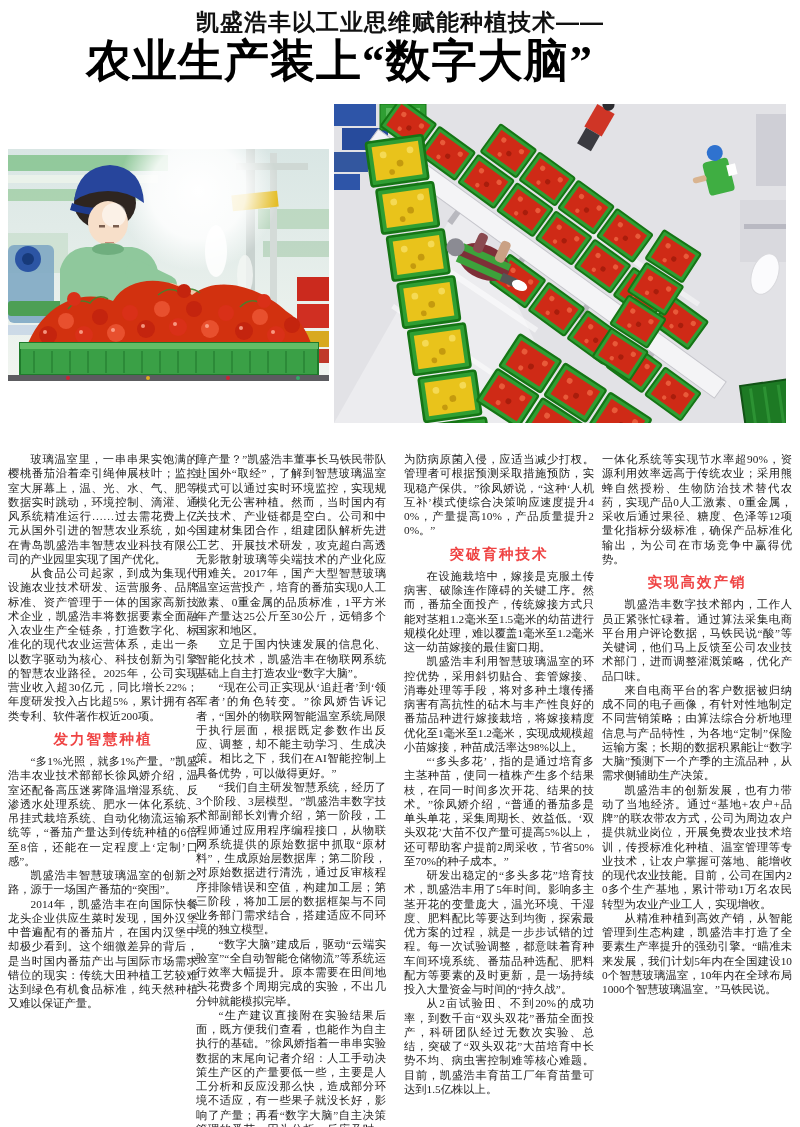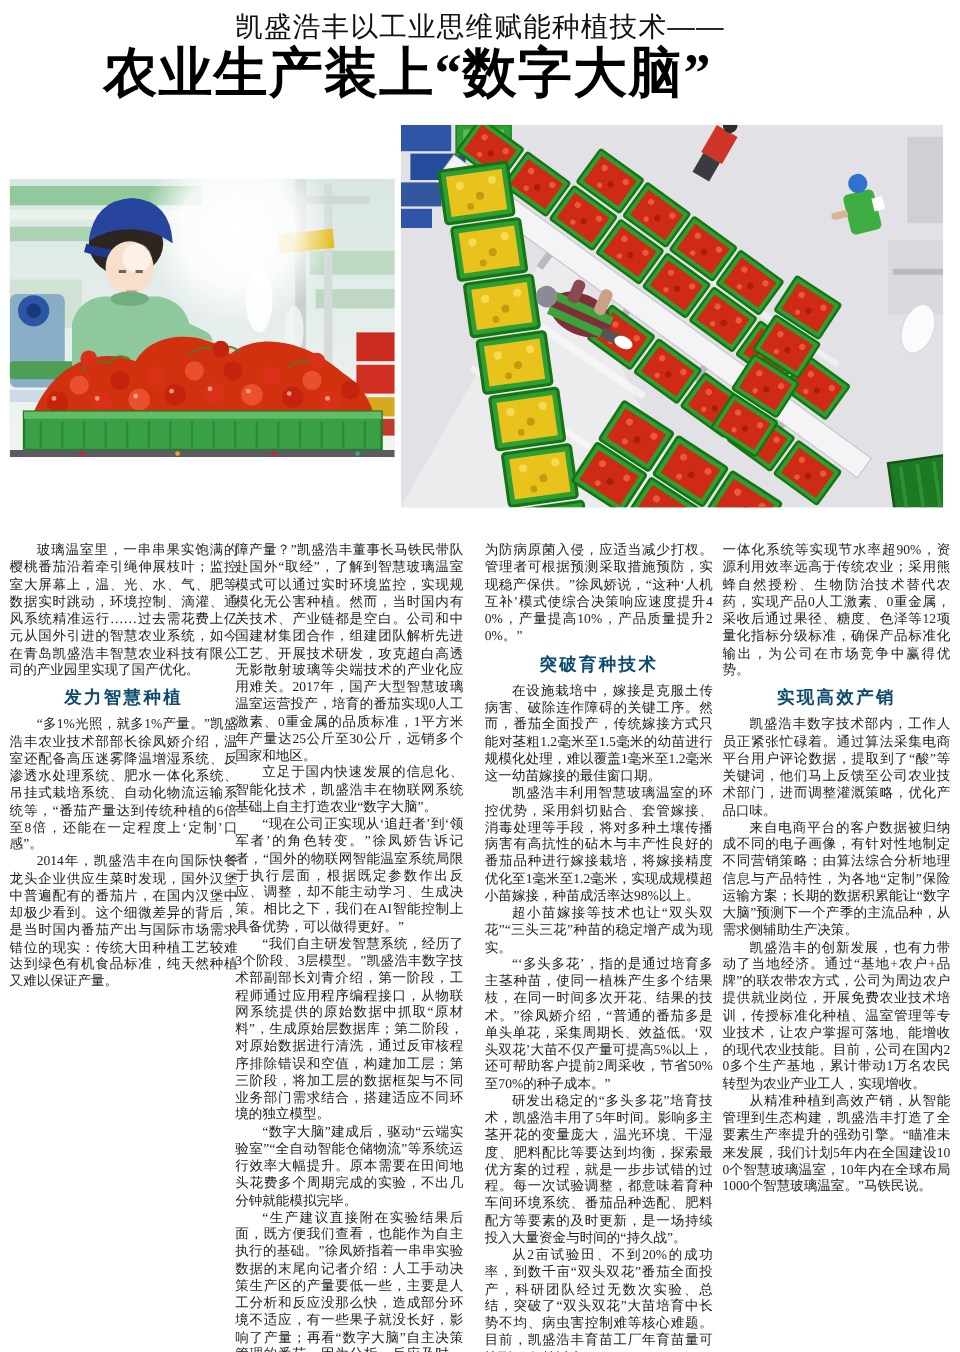--- a/index.html
+++ b/index.html
@@ -1,36 +1,36 @@
 <!DOCTYPE html>
 <html><head>
 <meta charset="utf-8">
 <style>
   html,body{margin:0;padding:0;}
   body{width:800px;height:1127px;position:relative;background:#fff;overflow:hidden;
        font-family:"Liberation Serif","DejaVu Serif",serif;color:#1b1b1b;}
   .kicker{position:absolute;top:7px;left:0;width:800px;text-align:center;
        font-family:"Liberation Sans","DejaVu Sans",sans-serif;
-       font-size:23px;font-weight:400;letter-spacing:1px;color:#111;}
+       font-size:23px;font-weight:700;letter-spacing:1px;color:#111;}
   .title{position:absolute;top:31px;left:0;width:679px;text-align:center;
        font-size:45px;font-weight:900;letter-spacing:1px;color:#000;
        font-family:"Liberation Serif","DejaVu Serif",serif;}
   .photo{position:absolute;overflow:hidden;background:#eee;}
   #photoL{left:8px;top:149px;width:321px;height:232px;}
   #photoR{left:334px;top:104px;width:452px;height:319px;}
   .photo svg{display:block;width:100%;height:100%;}
   .col{position:absolute;top:452px;width:190px;height:675px;overflow:hidden;
        font-size:11.3px;line-height:14.25px;text-align:justify;text-justify:inter-ideograph;
        word-break:break-all;color:#1c1c1c;}
   #col1{left:8px;} #col2{left:196px;} #col3{left:404px;} #col4{left:602px;}
   .para{margin:0;text-indent:2em;}
   .para.cont{text-indent:0;}
   .sub{margin:9px 0 8px;text-align:center;text-indent:0;
        font-family:"Liberation Sans","DejaVu Sans",sans-serif;
-       font-size:14.5px;font-weight:700;letter-spacing:2px;color:#0c4a6e;}
+       font-size:14.5px;font-weight:700;letter-spacing:2px;color:#ef4444;}
 </style>
 </head>
 <body>
 
 <div>
 
   <div class="kicker">凯盛浩丰以工业思维赋能种植技术——</div>
   <div class="title">农业生产装上“数字大脑”</div>
 
   <div id="photoL" class="photo">
@@ -270,44 +270,45 @@
         <rect width="60" height="50" fill="#1d7a24" stroke="#125316" stroke-width="2"></rect>
         <line x1="10" y1="4" x2="10" y2="46" stroke="#2c9233" stroke-width="3"></line>
         <line x1="24" y1="4" x2="24" y2="46" stroke="#2c9233" stroke-width="3"></line>
         <line x1="38" y1="4" x2="38" y2="46" stroke="#2c9233" stroke-width="3"></line>
       </g>
     </svg>
   </div>
 
   <div id="col1" class="col">
       <p class="para">玻璃温室里，一串串果实饱满的樱桃番茄沿着牵引绳伸展枝叶；监控室大屏幕上，温、光、水、气、肥等数据实时跳动，环境控制、滴灌、通风系统精准运行……过去需花费上亿元从国外引进的智慧农业系统，如今在青岛凯盛浩丰智慧农业科技有限公司的产业园里实现了国产优化。</p>
+      <p class="para">从食品公司起家，到成为集现代设施农业技术研发、运营服务、品牌标准、资产管理于一体的国家高新技术企业，凯盛浩丰将数据要素全面融入农业生产全链条，打造数字化、标准化的现代农业运营体系，走出一条以数字驱动为核心、科技创新为引擎的智慧农业路径。2025年，公司实现营业收入超30亿元，同比增长22%；年度研发投入占比超5%，累计拥有各类专利、软件著作权近200项。</p>
       <h2 class="sub">发力智慧种植</h2>
       <p class="para">“多1%光照，就多1%产量。”凯盛浩丰农业技术部部长徐凤娇介绍，温室还配备高压迷雾降温增湿系统、反渗透水处理系统、肥水一体化系统、吊挂式栽培系统、自动化物流运输系统等，“番茄产量达到传统种植的6倍至8倍，还能在一定程度上‘定制’口感”。</p>
+      <p class="para">凯盛浩丰智慧玻璃温室的创新之路，源于一场国产番茄的“突围”。</p>
       <p class="para">2014年，凯盛浩丰在向国际快餐龙头企业供应生菜时发现，国外汉堡中普遍配有的番茄片，在国内汉堡中却极少看到。这个细微差异的背后，是当时国内番茄产出与国际市场需求错位的现实：传统大田种植工艺较难达到绿色有机食品标准，纯天然种植又难以保证产量。</p>
     </div>
   <div id="col2" class="col">
       <p class="para cont">障产量？”凯盛浩丰董事长马铁民带队赴国外“取经”，了解到智慧玻璃温室模式可以通过实时环境监控，实现规模化无公害种植。然而，当时国内有关技术、产业链都是空白。公司和中国建材集团合作，组建团队解析先进工艺、开展技术研发，攻克超白高透无影散射玻璃等尖端技术的产业化应用难关。2017年，国产大型智慧玻璃温室运营投产，培育的番茄实现0人工激素、0重金属的品质标准，1平方米年产量达25公斤至30公斤，远销多个国家和地区。</p>
       <p class="para">立足于国内快速发展的信息化、智能化技术，凯盛浩丰在物联网系统基础上自主打造农业“数字大脑”。</p>
       <p class="para">“现在公司正实现从‘追赶者’到‘领军者’的角色转变。”徐凤娇告诉记者，“国外的物联网智能温室系统局限于执行层面，根据既定参数作出反应、调整，却不能主动学习、生成决策。相比之下，我们在AI智能控制上具备优势，可以做得更好。”</p>
       <p class="para">“我们自主研发智慧系统，经历了3个阶段、3层模型。”凯盛浩丰数字技术部副部长刘青介绍，第一阶段，工程师通过应用程序编程接口，从物联网系统提供的原始数据中抓取“原材料”，生成原始层数据库；第二阶段，对原始数据进行清洗，通过反审核程序排除错误和空值，构建加工层；第三阶段，将加工层的数据框架与不同业务部门需求结合，搭建适应不同环境的独立模型。</p>
       <p class="para">“数字大脑”建成后，驱动“云端实验室”“全自动智能仓储物流”等系统运行效率大幅提升。原本需要在田间地头花费多个周期完成的实验，不出几分钟就能模拟完毕。</p>
       <p class="para">“生产建议直接附在实验结果后面，既方便我们查看，也能作为自主执行的基础。”徐凤娇指着一串串实验数据的末尾向记者介绍：人工手动决策生产区的产量要低一些，主要是人工分析和反应没那么快，造成部分环境不适应，有一些果子就没长好，影响了产量；再看“数字大脑”自主决策管理的番茄，因为分析、反应及时，种植就很整齐，产量自然也会高一些……</p>
     </div>
   <div id="col3" class="col">
       <p class="para cont">为防病原菌入侵，应适当减少打杈。管理者可根据预测采取措施预防，实现稳产保供。”徐凤娇说，“这种‘人机互补’模式使综合决策响应速度提升40%，产量提高10%，产品质量提升20%。”</p>
       <h2 class="sub">突破育种技术</h2>
       <p class="para">在设施栽培中，嫁接是克服土传病害、破除连作障碍的关键工序。然而，番茄全面投产，传统嫁接方式只能对茎粗1.2毫米至1.5毫米的幼苗进行规模化处理，难以覆盖1毫米至1.2毫米这一幼苗嫁接的最佳窗口期。</p>
       <p class="para">凯盛浩丰利用智慧玻璃温室的环控优势，采用斜切贴合、套管嫁接、消毒处理等手段，将对多种土壤传播病害有高抗性的砧木与丰产性良好的番茄品种进行嫁接栽培，将嫁接精度优化至1毫米至1.2毫米，实现成规模超小苗嫁接，种苗成活率达98%以上。</p>
-      <p class="para">超小苗嫁接等技术也让“双头双花”“三头三花”种苗的稳定增产成为现实。</p>
       <p class="para">“‘多头多花’，指的是通过培育多主茎种苗，使同一植株产生多个结果枝，在同一时间多次开花、结果的技术。”徐凤娇介绍，“普通的番茄多是单头单花，采集周期长、效益低。‘双头双花’大苗不仅产量可提高5%以上，还可帮助客户提前2周采收，节省50%至70%的种子成本。”</p>
       <p class="para">研发出稳定的“多头多花”培育技术，凯盛浩丰用了5年时间。影响多主茎开花的变量庞大，温光环境、干湿度、肥料配比等要达到均衡，探索最优方案的过程，就是一步步试错的过程。每一次试验调整，都意味着育种车间环境系统、番茄品种选配、肥料配方等要素的及时更新，是一场持续投入大量资金与时间的“持久战”。</p>
       <p class="para">从2亩试验田、不到20%的成功率，到数千亩“双头双花”番茄全面投产，科研团队经过无数次实验、总结，突破了“双头双花”大苗培育中长势不均、病虫害控制难等核心难题。目前，凯盛浩丰育苗工厂年育苗量可达到1.5亿株以上。</p>
     </div>
   <div id="col4" class="col">
       <p class="para cont">一体化系统等实现节水率超90%，资源利用效率远高于传统农业；采用熊蜂自然授粉、生物防治技术替代农药，实现产品0人工激素、0重金属，采收后通过果径、糖度、色泽等12项量化指标分级标准，确保产品标准化输出，为公司在市场竞争中赢得优势。</p>
       <h2 class="sub">实现高效产销</h2>
-      <p class="para">凯盛浩丰数字技术部内，工作人员正紧张忙碌着。通过算法采集电商平台用户评论数据，提取到了“酸”等关键词，他们马上反馈至公司农业技术部门，进而调整灌溉策略，优化产品口味。</p>
+      <p class="para">凯盛浩丰数字技术部内，工作人员正紧张忙碌着。通过算法采集电商平台用户评论数据，马铁民说“酸”等关键词，他们马上反馈至公司农业技术部门，进而调整灌溉策略，优化产品口味。</p>
       <p class="para">来自电商平台的客户数据被归纳成不同的电子画像，有针对性地制定不同营销策略；由算法综合分析地理信息与产品特性，为各地“定制”保险运输方案；长期的数据积累能让“数字大脑”预测下一个产季的主流品种，从需求侧辅助生产决策。</p>
       <p class="para">凯盛浩丰的创新发展，也有力带动了当地经济。通过“基地+农户+品牌”的联农带农方式，公司为周边农户提供就业岗位，开展免费农业技术培训，传授标准化种植、温室管理等专业技术，让农户掌握可落地、能增收的现代农业技能。目前，公司在国内20多个生产基地，累计带动1万名农民转型为农业产业工人，实现增收。</p>
       <p class="para">从精准种植到高效产销，从智能管理到生态构建，凯盛浩丰打造了全要素生产率提升的强劲引擎。“瞄准未来发展，我们计划5年内在全国建设100个智慧玻璃温室，10年内在全球布局1000个智慧玻璃温室。”马铁民说。</p>
     </div>
 
 </div>
 
 </body></html>

